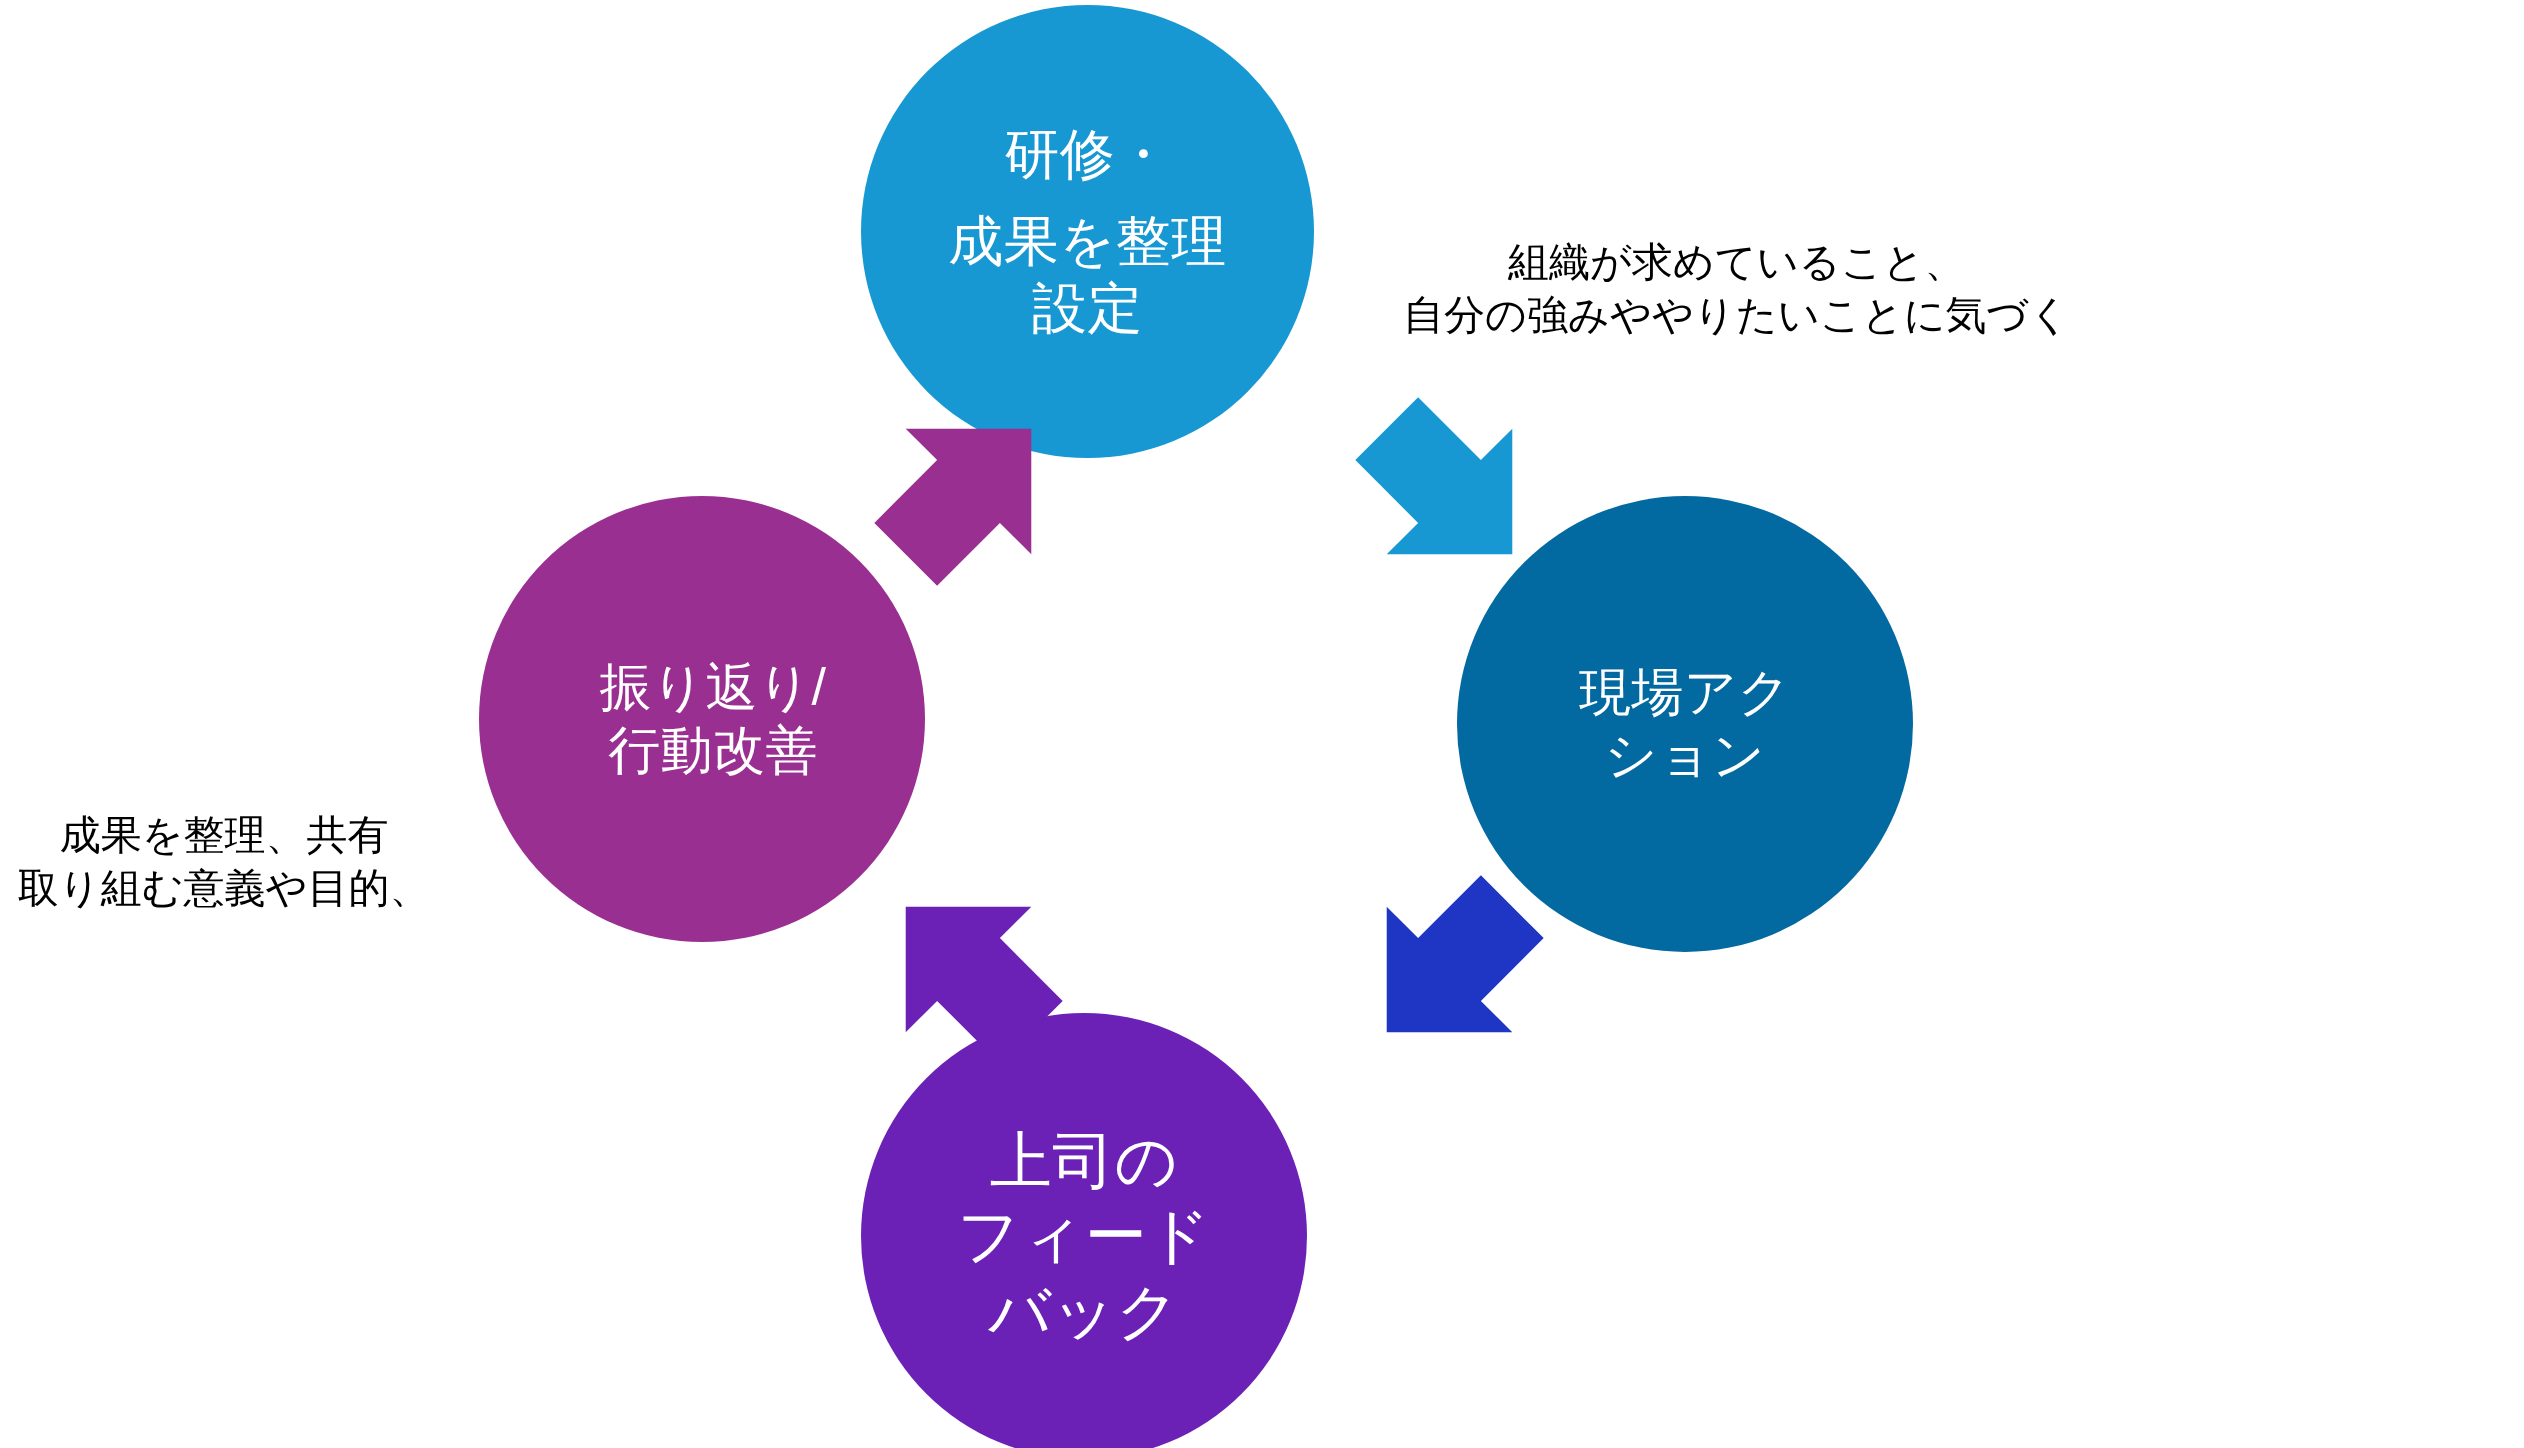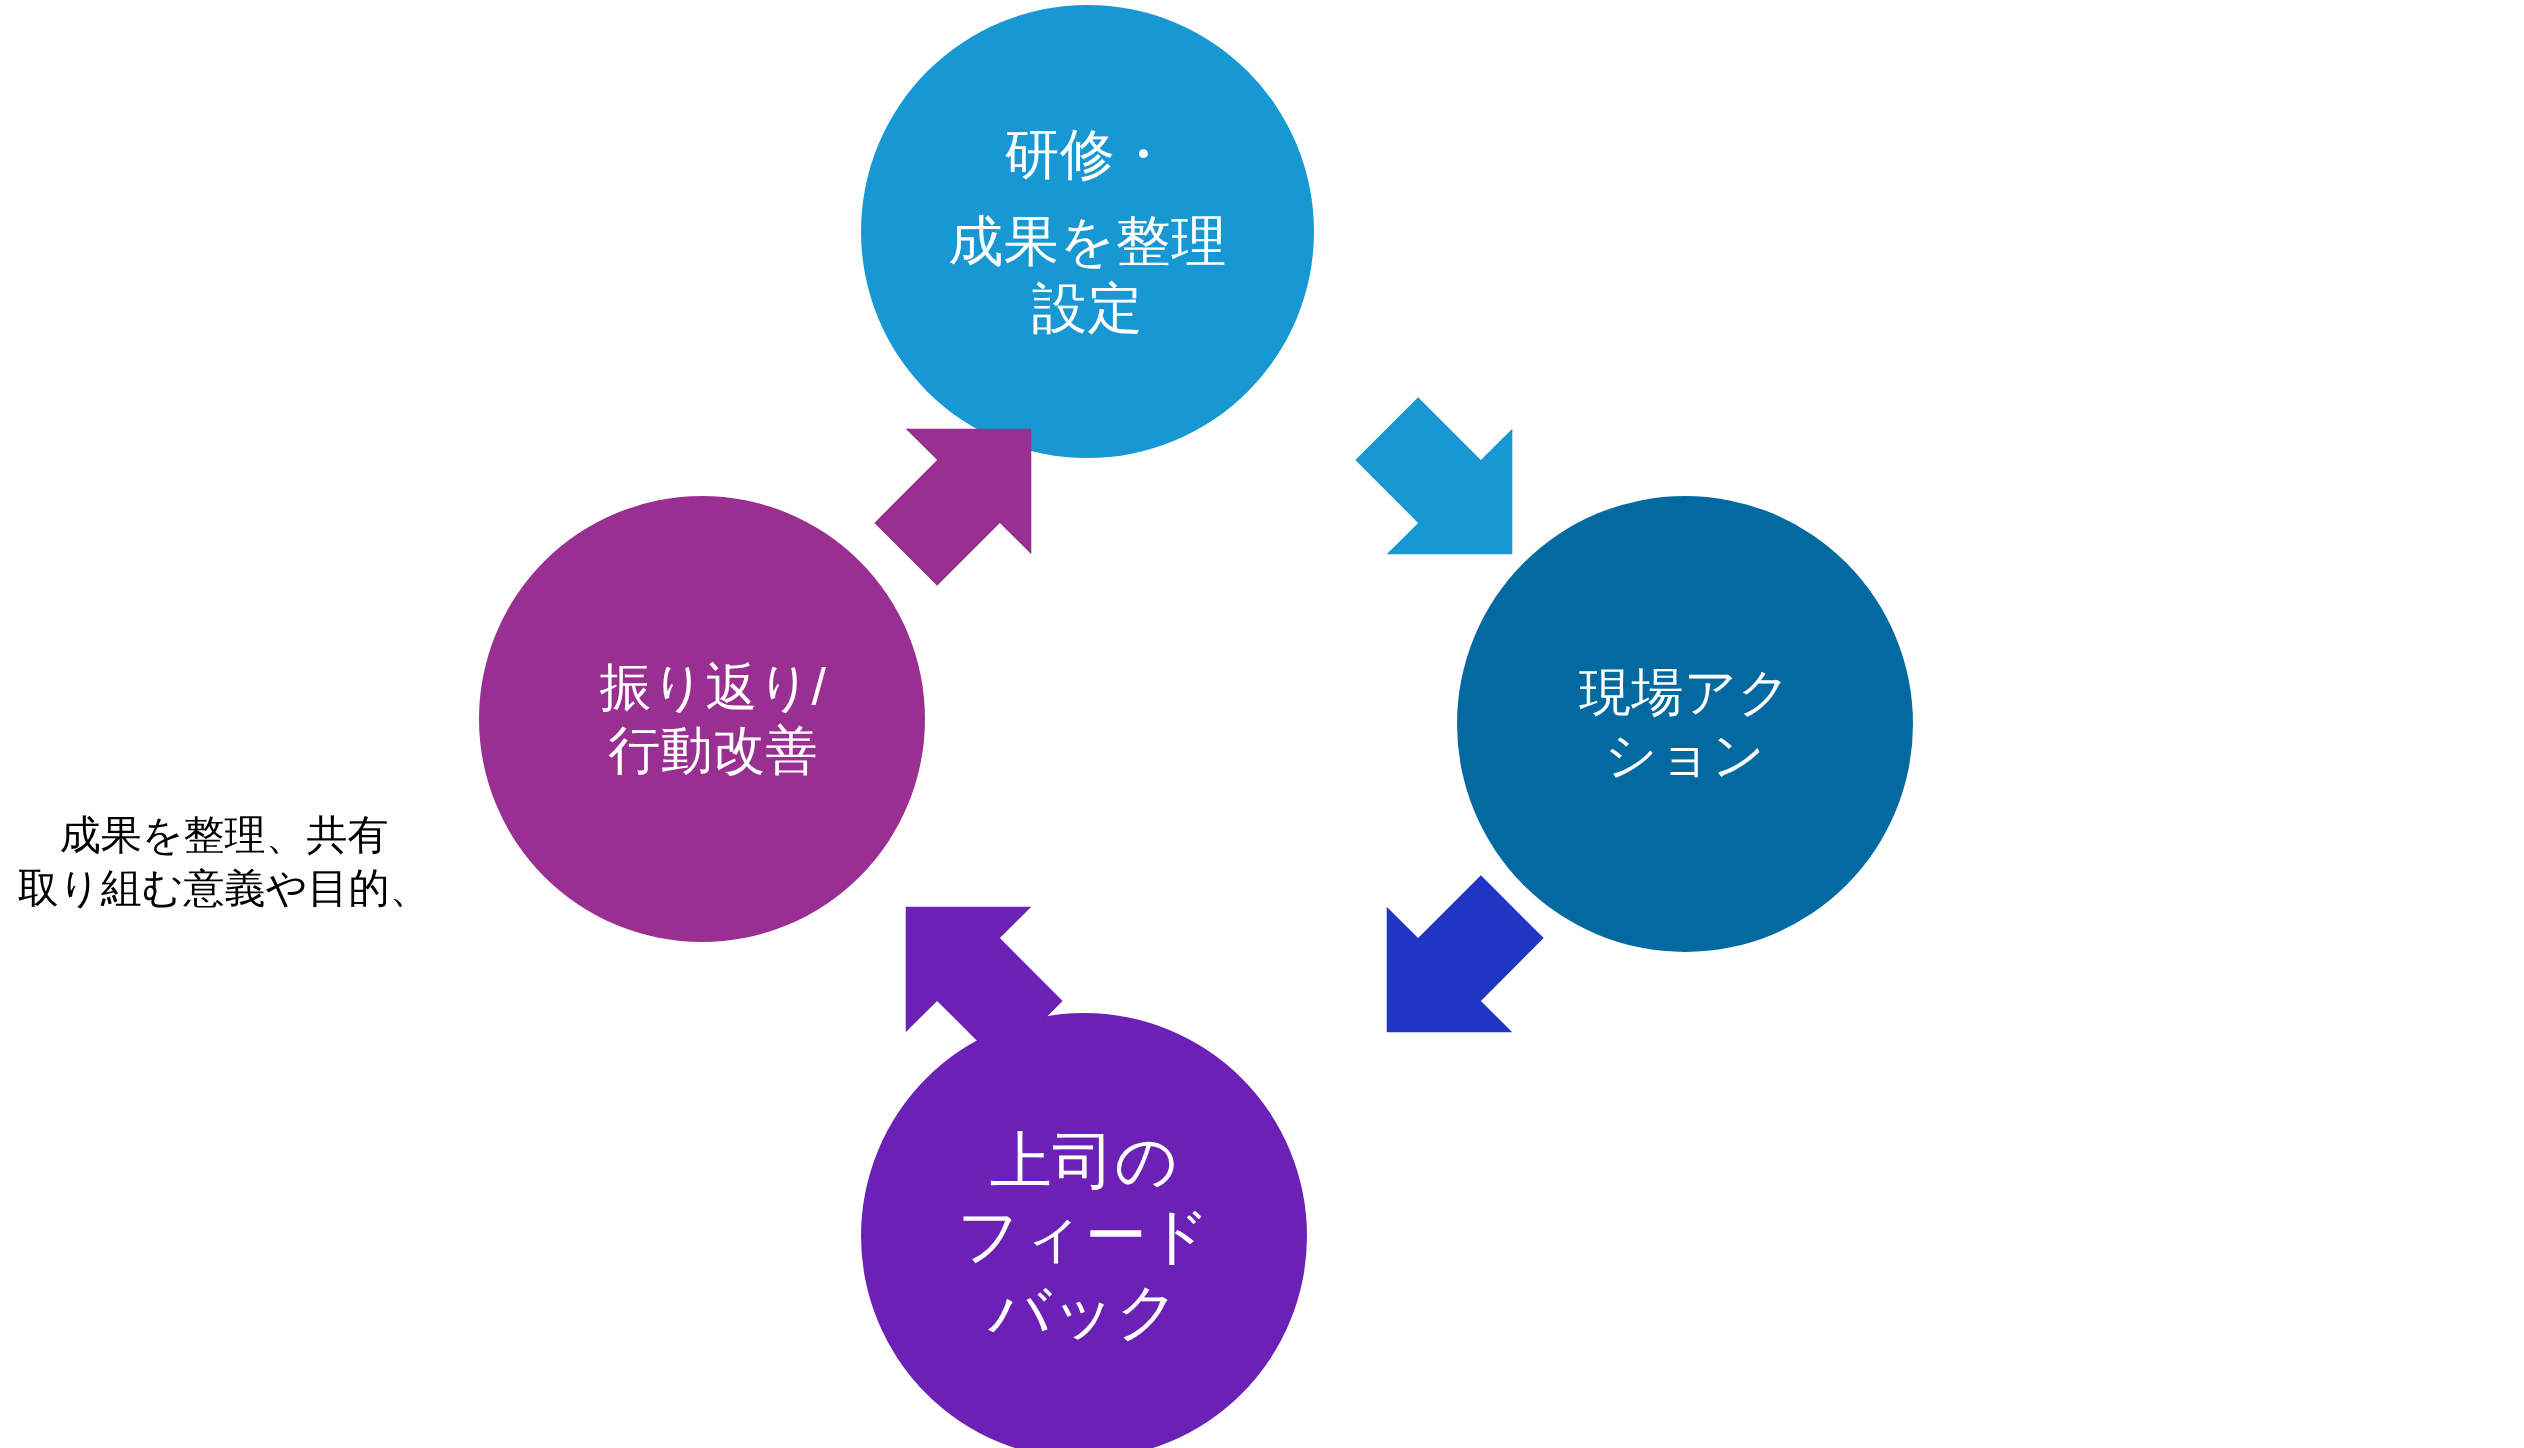--- a/index.html
+++ b/index.html
@@ -132,20 +132,24 @@
       <polygon points="50,2 98,50 74,50 74,98 26,98 26,50 2,50" fill="#6B21B6"></polygon>
     </svg>
   </div>
 
   <div class="arrow" id="arrow-reflect-train">
     <svg viewBox="0 0 100 100">
       <polygon points="50,2 98,50 74,50 74,98 26,98 26,50 2,50" fill="#9A2F92"></polygon>
     </svg>
   </div>
 
+  <div class="caption" id="caption-train">
+    <span class="cl">組織が求めていること、</span>
+    <span class="cl">自分の強みややりたいことに気づく</span>
+  </div>
 
   <div class="caption" id="caption-action">
   </div>
 
   <div class="caption" id="caption-reflect">
     <span class="cl">成果を整理、共有</span>
     <span class="cl">取り組む意義や目的、</span>
   </div>
 
 </div>

